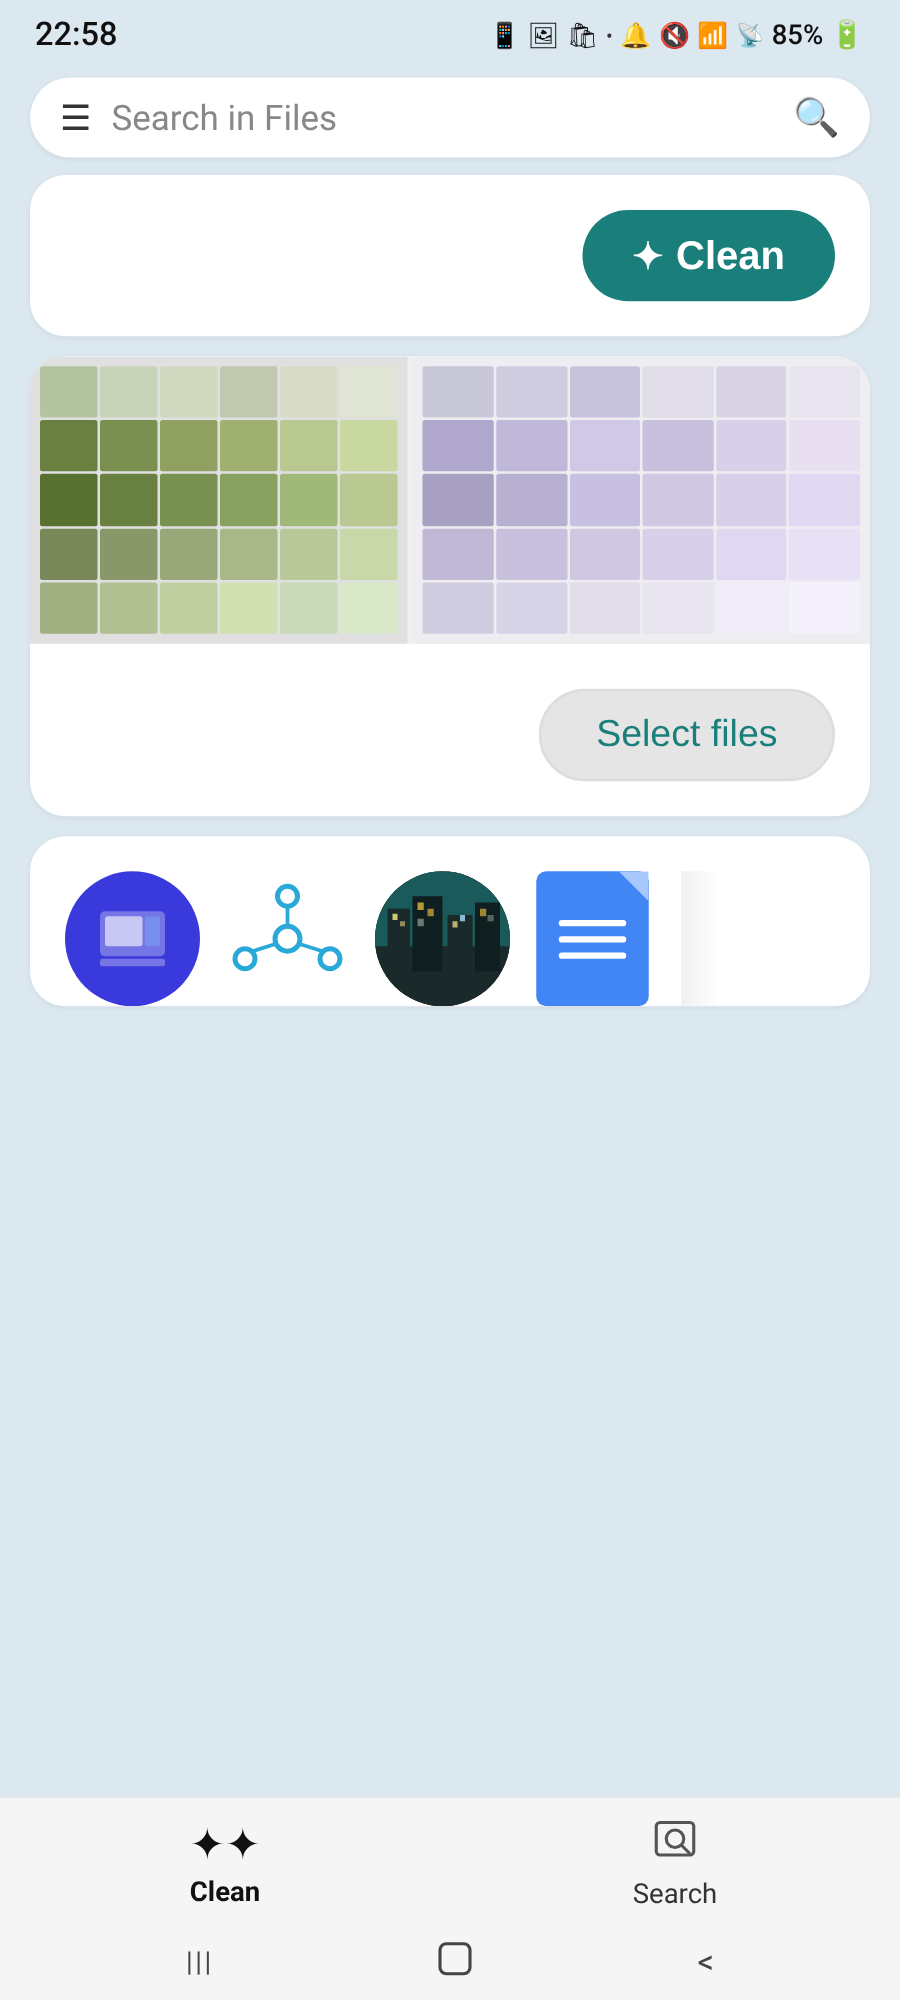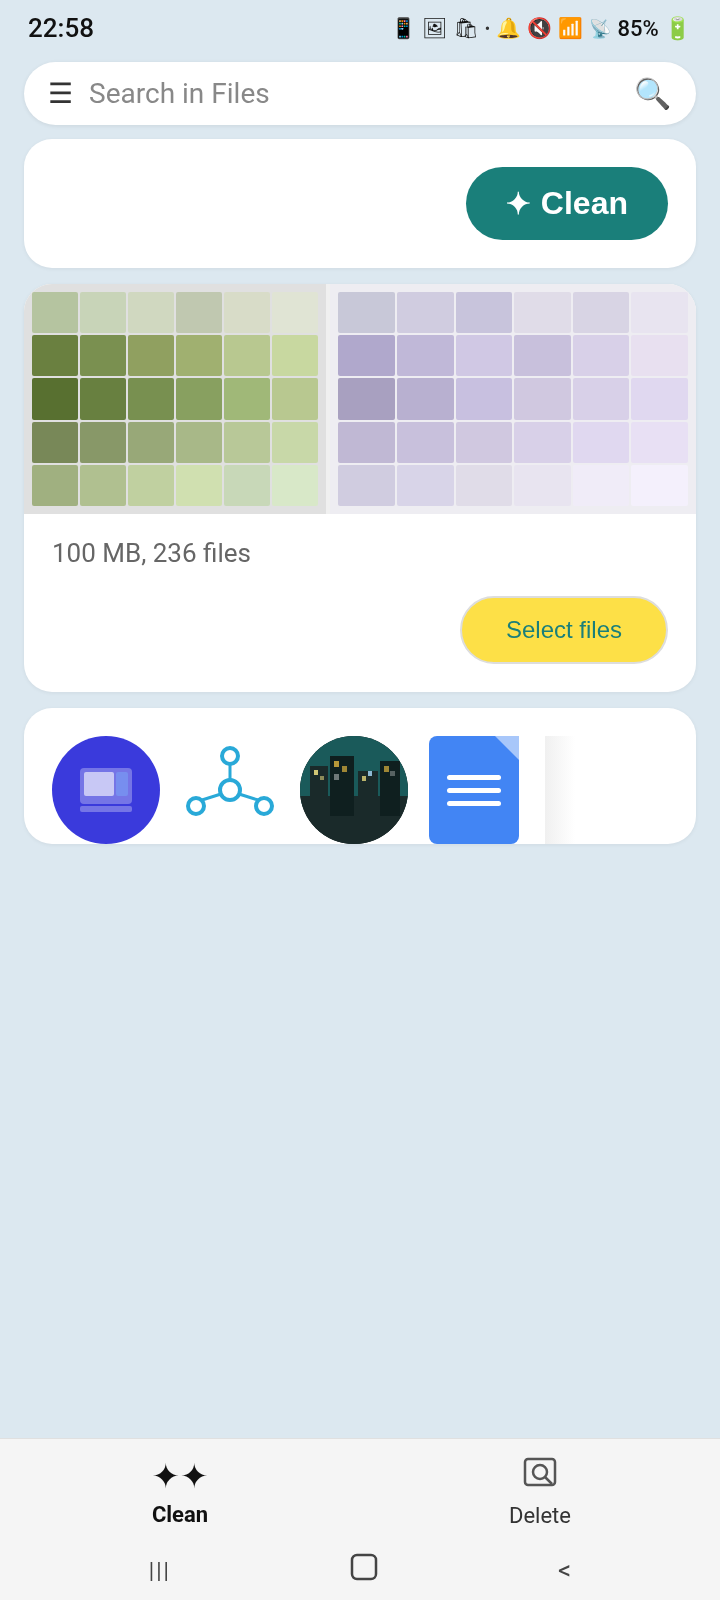--- a/index.html
+++ b/index.html
@@ -119,27 +119,28 @@
       font-size: 26px;
       color: #666;
       margin-bottom: 28px;
     }
     .card-action-row {
       display: flex;
       justify-content: flex-end;
     }
     .outline-btn {
       border: 2px solid #ddd;
-      background: #fde047;
+      background: #e5e5e5;
       border-radius: 50px;
       padding: 18px 44px;
-      font-size: 24px;
+      font-size: 30px;
       font-weight: 500;
       color: #1a7f7a;
       cursor: pointer;
+      margin-top: 12px;
     }
 
     
     .apps-icons-row {
       display: flex;
       align-items: center;
       padding: 28px 28px 0 28px;
       gap: 16px;
     }
     .app-icon-blue {
@@ -411,21 +412,20 @@
         <div class="mosaic-cell" style="background:#d0cce0;"></div>
         <div class="mosaic-cell" style="background:#d8d4e8;"></div>
         <div class="mosaic-cell" style="background:#e0dce8;"></div>
         <div class="mosaic-cell" style="background:#e8e4f0;"></div>
         <div class="mosaic-cell" style="background:#f0ecf8;"></div>
         <div class="mosaic-cell" style="background:#f4f0fc;"></div>
       </div>
     </div>
   </div>
   <div class="card-body">
-    <div class="card-subtitle">100 MB, 236 files</div>
     <div class="card-action-row">
       <button class="outline-btn">Select files</button>
     </div>
   </div>
 </div>
 
 <div class="card">
   <div class="apps-icons-row">
 
     <div class="app-icon-blue">
@@ -493,21 +493,21 @@
     <span class="nav-label active">Clean</span>
   </div>
   <div class="nav-item">
     <span class="nav-icon">
       <svg width="34" height="34" viewBox="0 0 34 34" fill="none">
         <rect x="2" y="4" width="30" height="26" rx="3" stroke="#555" stroke-width="2.5" fill="none"></rect>
         <circle cx="17" cy="17" r="7" stroke="#555" stroke-width="2.5" fill="none"></circle>
         <line x1="22" y1="22" x2="29" y2="29" stroke="#555" stroke-width="2.5"></line>
       </svg>
     </span>
-    <span class="nav-label">Delete</span>
+    <span class="nav-label">Search</span>
   </div>
 </div>
 
 <div class="gesture-bar">
   <span class="gesture-btn" style="font-size:22px; letter-spacing:2px;">|||</span>
   <span class="gesture-btn">
     <svg width="32" height="32" viewBox="0 0 32 32">
       <rect x="4" y="4" width="24" height="24" rx="5" stroke="#444" stroke-width="2.5" fill="none"></rect>
     </svg>
   </span>

